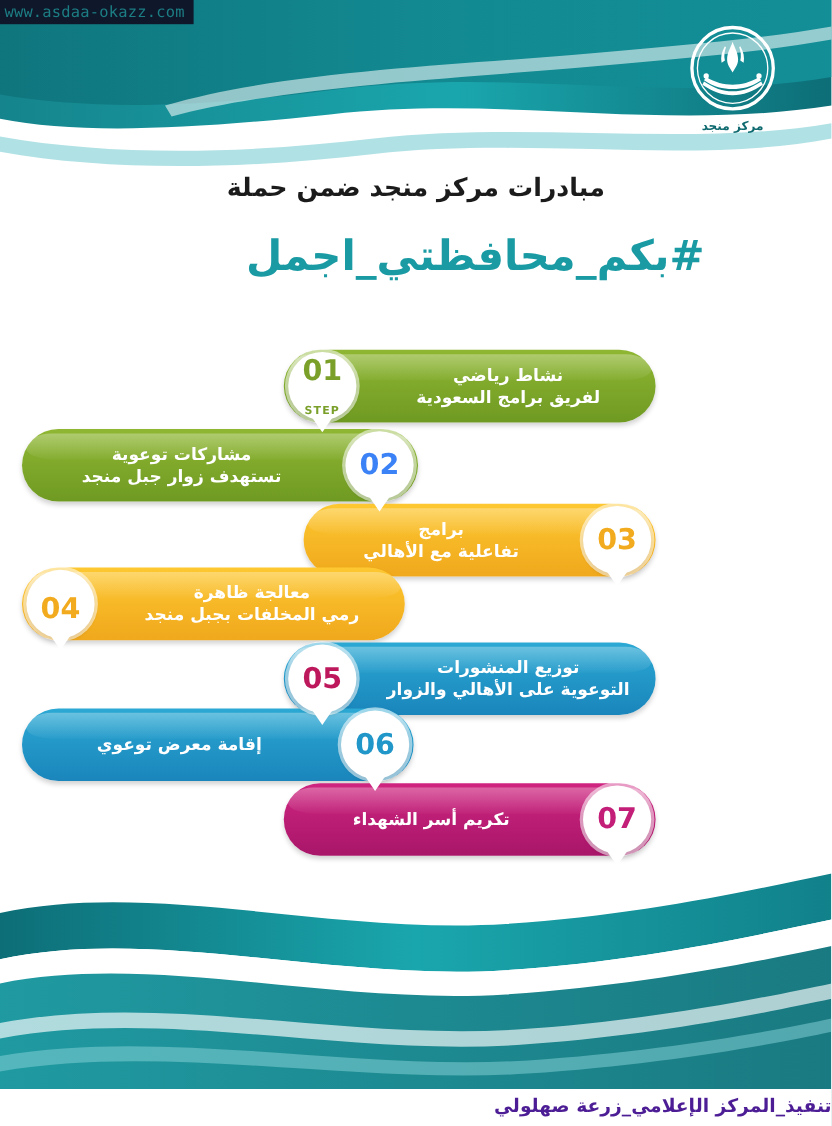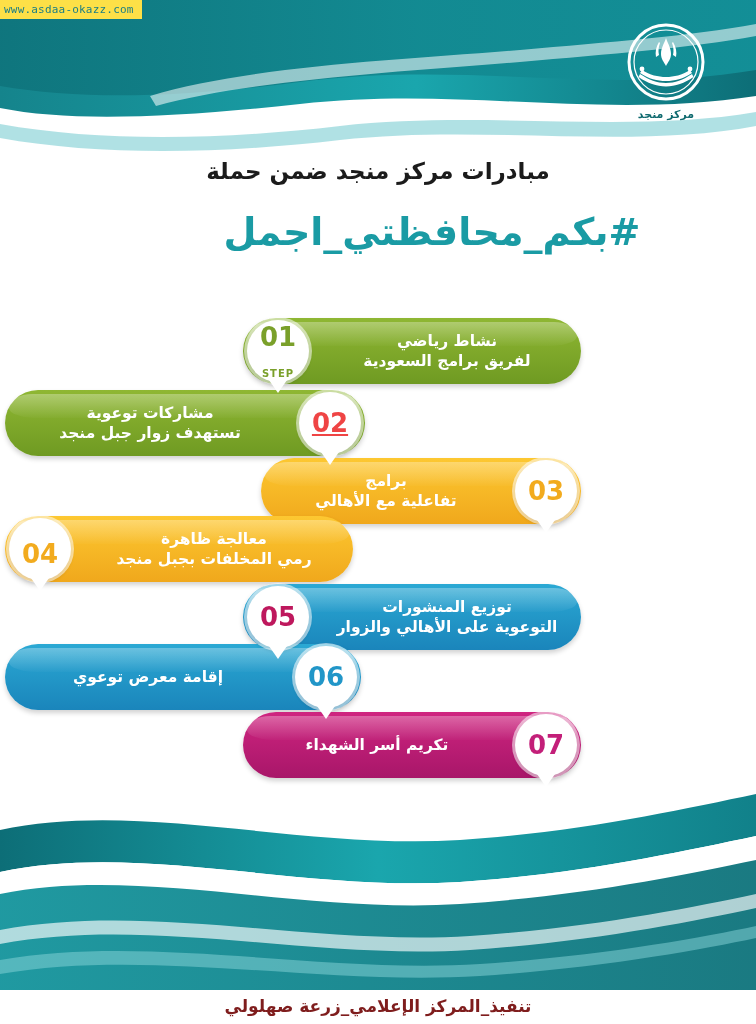--- a/index.html
+++ b/index.html
@@ -21,23 +21,23 @@
     top: 0; left: 0;
     width: 756px;
     height: 160px;
     overflow: hidden;
   }
   .top-band svg { display: block; }
 
   .url-chip {
     position: absolute;
     top: 0; left: 0;
-    background: #fde047;
+    background: #0f172a;
     color: #1c7e84;
-    font-size: 11px;
+    font-size: 14px;
     font-family: "DejaVu Sans Mono", "Liberation Mono", monospace;
     padding: 3px 8px 3px 4px;
     letter-spacing: 0.2px;
     z-index: 40;
     direction: ltr;
   }
 
   
   .logo-wrap {
     position: absolute;
@@ -81,21 +81,21 @@
     color: #1a9ba4;
     font-size: 38px;
     font-weight: bold;
     letter-spacing: 1px;
   }
 
   
   .steps {
     position: absolute;
     top: 318px;
-    left: 0;
+    left: 15px;
     width: 617px;
     height: 480px;
   }
   .step {
     position: absolute;
     height: 66px;
     border-radius: 33px;
     display: flex;
     align-items: center;
     box-shadow: 0 3px 5px rgba(0,0,0,0.18);
@@ -154,21 +154,21 @@
   
   #step-1 { top: 0px;   right: 36px; width: 338px; background: linear-gradient(to bottom,#8fb733,#6f9a22); }
   #step-2 { top: 72px;  left: 5px;   width: 360px; background: linear-gradient(to bottom,#8fb733,#6f9a22); }
   #step-3 { top: 140px; right: 36px; width: 320px; background: linear-gradient(to bottom,#fdc831,#f0a81c); }
   #step-4 { top: 198px; left: 5px;   width: 348px; background: linear-gradient(to bottom,#fdc831,#f0a81c); }
   #step-5 { top: 266px; right: 36px; width: 338px; background: linear-gradient(to bottom,#2ba9d4,#1a85bb); }
   #step-6 { top: 326px; left: 5px;   width: 356px; background: linear-gradient(to bottom,#2ba9d4,#1a85bb); }
   #step-7 { top: 394px; right: 36px; width: 338px; background: linear-gradient(to bottom,#cf2580,#a81669); }
 
   #step-1 .badge .num, #step-1 .badge .sub { color: #7aa02a; }
-  #step-2 .badge .num { color: #ef4444; text-decoration: underline; }
+  #step-2 .badge .num { color: #3b82f6; }
   #step-3 .badge .num { color: #f2ab1e; }
   #step-4 .badge .num { color: #f2ab1e; margin-top: 10px; }
   #step-5 .badge .num { color: #be185d; }
   #step-6 .badge .num { color: #2196c8; }
   #step-7 .badge .num { color: #c31f79; }
 
   
   .notch {
     position: absolute;
     width: 0; height: 0;
@@ -186,22 +186,22 @@
     width: 756px;
     height: 240px;
     overflow: hidden;
   }
   .bottom-band svg { display: block; }
 
   .footer-text {
     position: absolute;
     bottom: 8px;
     width: 756px;
-    text-align: center;
-    color: #7f1d1d;
+    text-align: right;
+    color: #4c1d95;
     font-size: 17px;
     font-weight: bold;
     letter-spacing: 0.5px;
     z-index: 20;
     margin-top: 44px;
   }
 </style>
 </head>
 <body>
 

